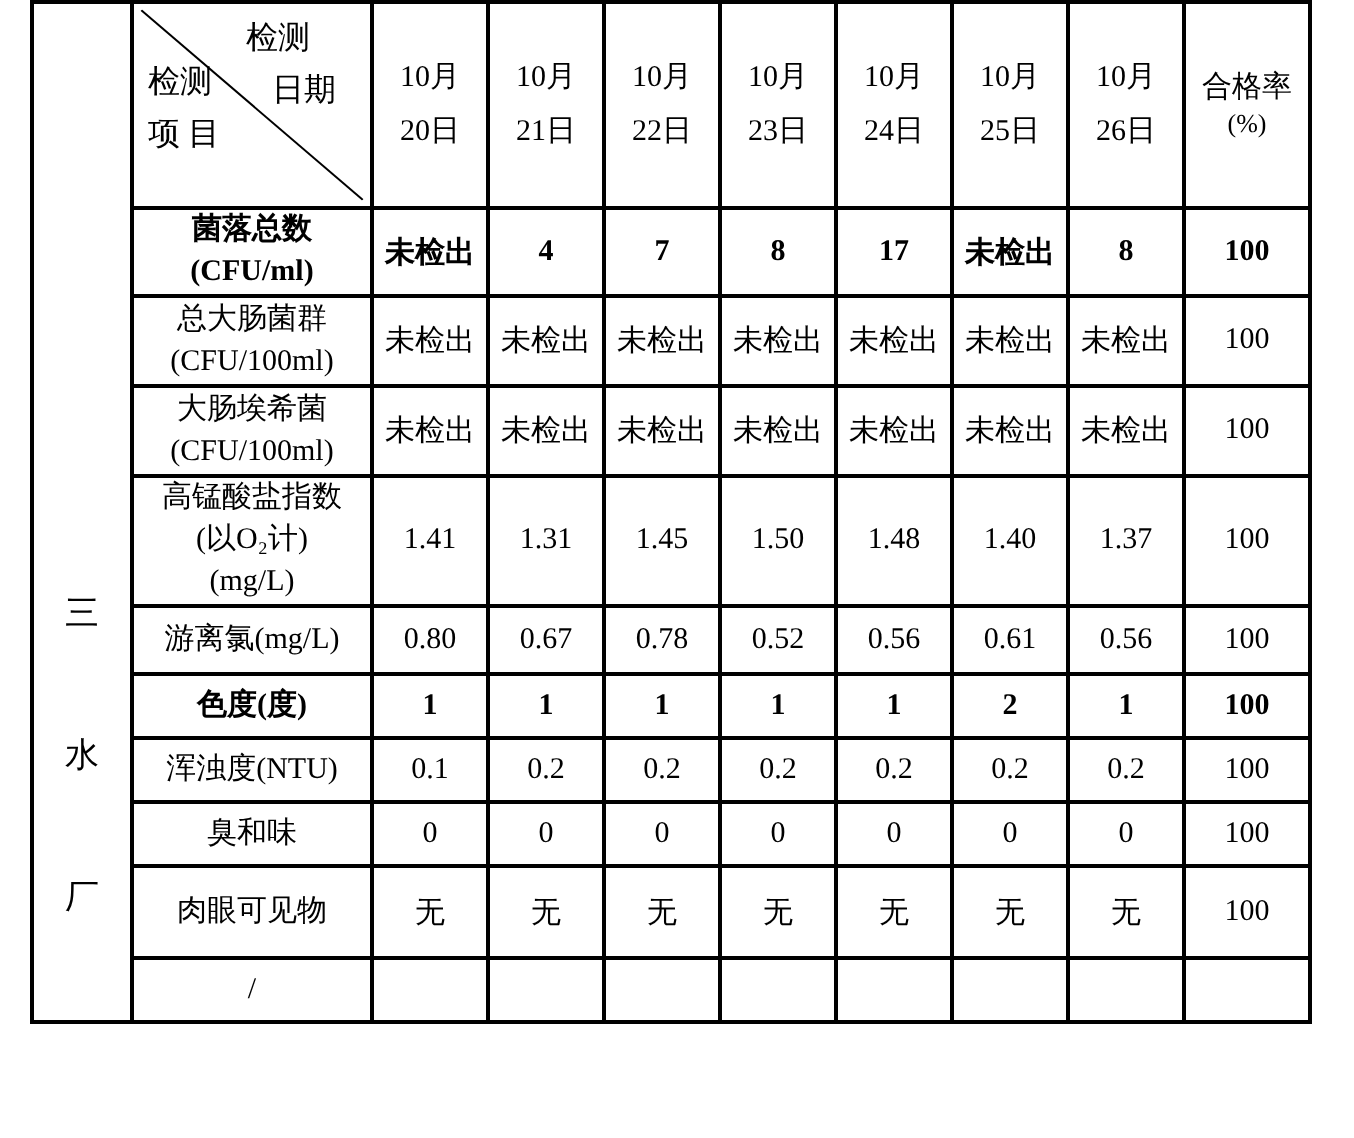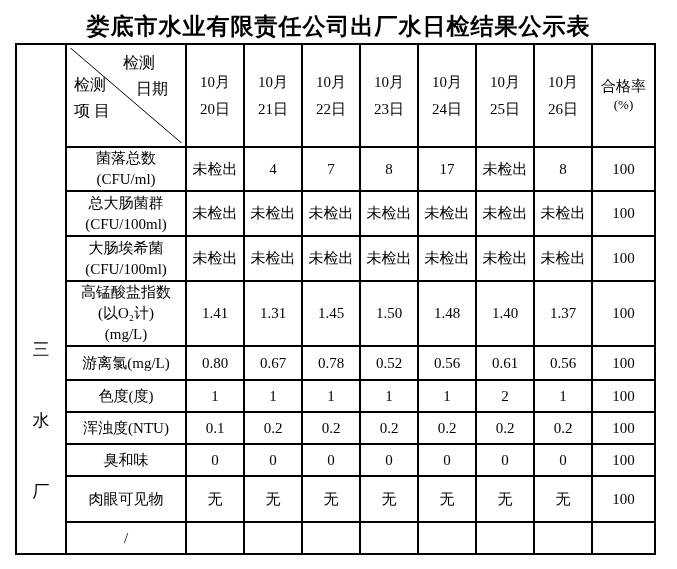--- a/index.html
+++ b/index.html
@@ -21,22 +21,22 @@
   }
   table.main td{
     border:2px solid #000;text-align:center;vertical-align:middle;
     padding:0;font-size:15px;overflow:hidden;
   }
   
   col.c-plant{width:50px;} col.c-item{width:120px;}
   col.c-date{width:58px;}  col.c-rate{width:63px;}
   
   tr.row-h{height:103px;}
-  tr.row-0{height:44px;} tr.row-1{height:45px;} tr.row-2{height:45px;}
-  tr.row-3{height:60px;} tr.row-4{height:34px;} tr.row-5{height:32px;}
+  tr.row-0{height:44px;font-weight:bold;} tr.row-1{height:45px;} tr.row-2{height:45px;}
+  tr.row-3{height:60px;} tr.row-4{height:34px;} tr.row-5{height:32px;font-weight:bold;}
   tr.row-6{height:32px;border-radius:12px;} tr.row-7{height:32px;} tr.row-8{height:46px;}
   tr.row-9{height:32px;}
   
   td.plant{vertical-align:top;}
   td.plant .plant-inner{
     display:flex;flex-direction:column;align-items:center;
     padding-top:243px;gap:48px;font-size:17px;
   }
   
   td.corner{position:relative;border-radius:10px;}
@@ -50,21 +50,20 @@
   td.rh .rh2{font-size:13px;line-height:18px;}
   
   td.label{font-size:16px;white-space:pre-line;line-height:21px;}
   td.val{font-size:15px;}
   td.rate{font-size:15px;}
 </style>
 </head>
 <body>
 
 <div>
-  <h1 class="page-title">娄底市水业有限责任公司出厂水日检结果公示表</h1>
 
   <table class="main">
     <colgroup>
       <col class="c-plant">
         <col class="c-item">
       <col class="c-date">
         <col class="c-date">
         <col class="c-date">
         <col class="c-date">
       <col class="c-date">

